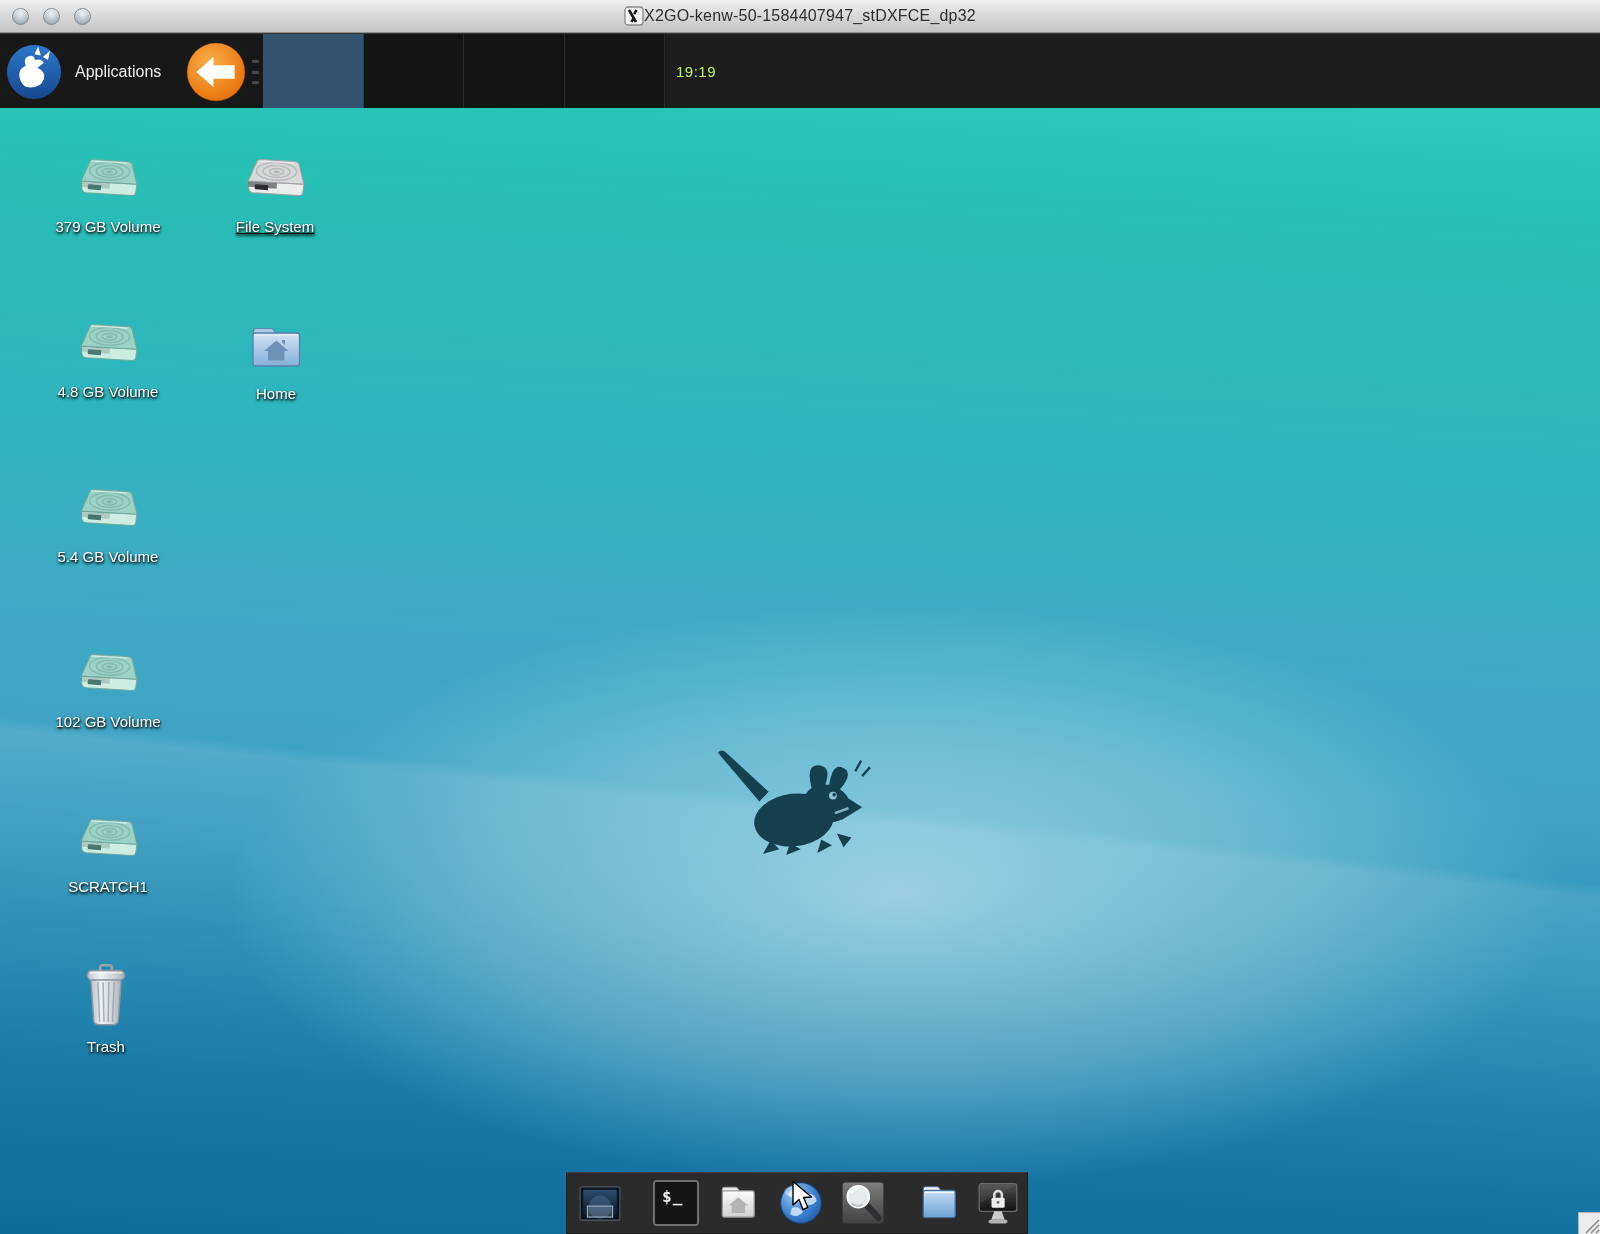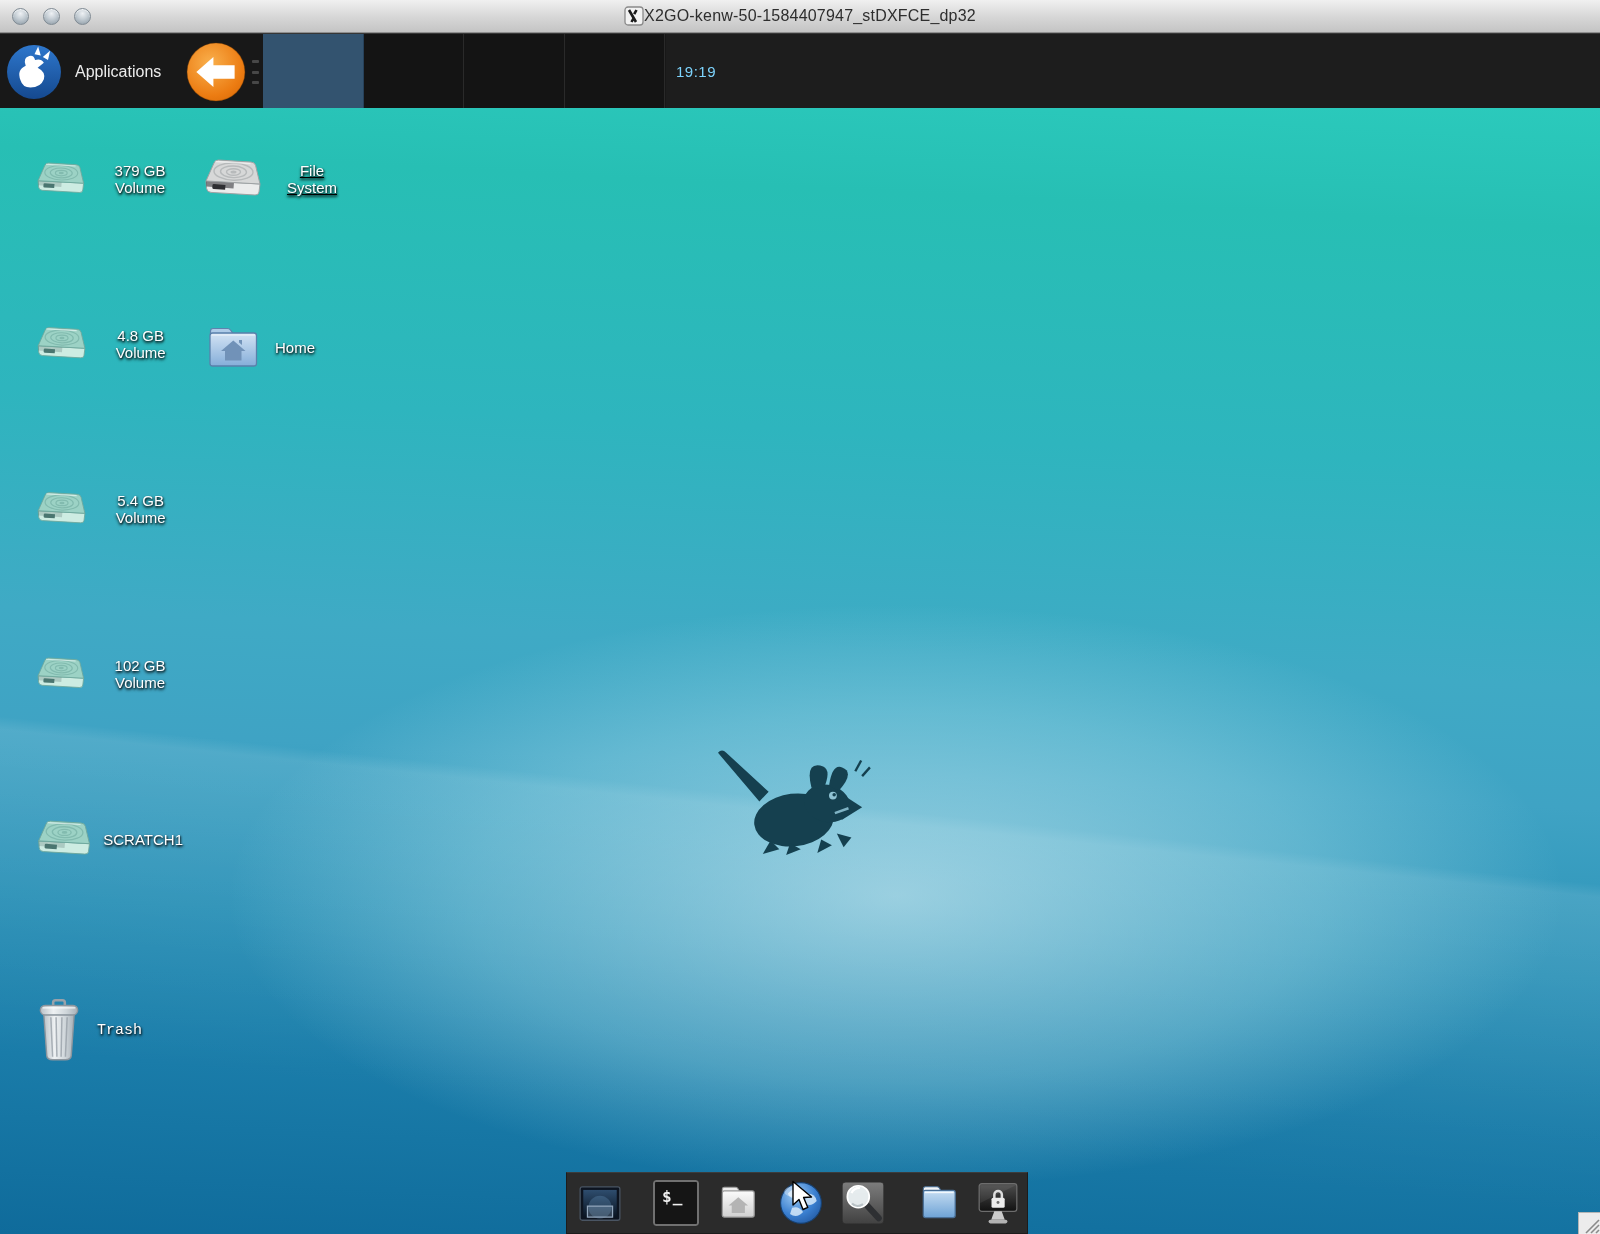--- a/index.html
+++ b/index.html
@@ -30,45 +30,45 @@
   .back-btn { position:absolute; left:186px; top:8px; width:60px; height:60px; }
   .back-btn svg { width:60px; height:60px; display:block; }
   .panel-grip { position:absolute; left:252px; top:26px; width:7px; height:24px;
     display:flex; flex-direction:column; justify-content:space-between; }
   .panel-grip i { display:block; width:7px; height:3px; background:#474747; border-radius:1px; }
   .taskbar { position:absolute; left:263px; top:0; width:402px; height:75px; background:#141414; display:flex; }
   .task { width:100.5px; height:75px; border-right:1px solid #2a2a2a; }
   .task.active { background:#33536f; border-right:1px solid #26415a; }
   .clockarea { position:absolute; left:666px; top:0; right:0; height:75px; background:#1d1d1d;
     display:flex; align-items:center; }
-  .clock { font-size:15px; color:#7dd3fc; padding-left:10px; letter-spacing:.5px; }
+  .clock { font-size:15px; color:#bef264; padding-left:10px; letter-spacing:.5px; }
 
   
   .desktop { position:absolute; top:108px; left:0; width:1600px; height:1126px;
     background:
       radial-gradient(58% 36% at 56% 70%, rgba(228,248,251,.55) 0%, rgba(185,234,241,.30) 46%, rgba(185,234,241,0) 72%),
       linear-gradient(186deg, rgba(255,255,255,0) 60%, rgba(255,255,255,.10) 61%, rgba(255,255,255,.03) 76%, rgba(255,255,255,0) 86%),
       linear-gradient(183deg, #2bcabc 0%, #27bfb4 10%, #2eb5be 30%, #3faac5 48%, #3fa3c4 58%, #2b91b7 72%, #1a7ca9 85%, #0f6b9b 100%);
   }
 
   
-  .dicon { position:absolute; width:150px; display:flex; flex-direction:row; align-items:center; gap:10px; cursor:default; }
+  .dicon { position:absolute; width:150px; display:flex; flex-direction:column; align-items:center; gap:10px; cursor:default; }
   .dlabel { font-size:15px; color:#ffffff; text-shadow:0 2px 3px rgba(0,0,0,.85), 1px 1px 2px rgba(0,0,0,.7);
     text-align:center; line-height:17px; }
   .ic-drive  { width:66px; height:58px; display:block; }
   .ic-folder { width:64px; height:56px; display:block; }
   .ic-trash  { width:56px; height:66px; display:block; }
   .p1 { left:33px;  top:42px;  }
   .p2 { left:200px; top:42px;text-decoration:underline;  }
   .p3 { left:33px;  top:207px; }
   .p4 { left:201px; top:211px; }
   .p5 { left:33px;  top:372px; }
   .p6 { left:33px;  top:537px; }
   .p7 { left:33px;  top:702px; }
-  .p8 { left:31px;  top:889px;font-family:Liberation Mono, monospace; }
+  .p8 { left:31px;  top:854px; }
 
   
   .drive-teal { --d-top:#9cd2c5; --d-side:#cdece2; --d-groove:#82bbaf; --d-notch:#4a7670; --d-band:rgba(20,50,48,.18); --d-line:#6fa89d; }
   .drive-gray { --d-top:#d7d8d8; --d-side:#ebecec; --d-groove:#b7babb; --d-notch:#2e2e32; --d-band:rgba(40,40,46,.55); --d-line:#9fa2a4; }
 
   
   .xfce-mouse { position:absolute; left:708px; top:636px; width:168px; height:112px; }
 
   
   .dock { position:absolute; left:566px; top:1064px; width:462px; height:62px;

